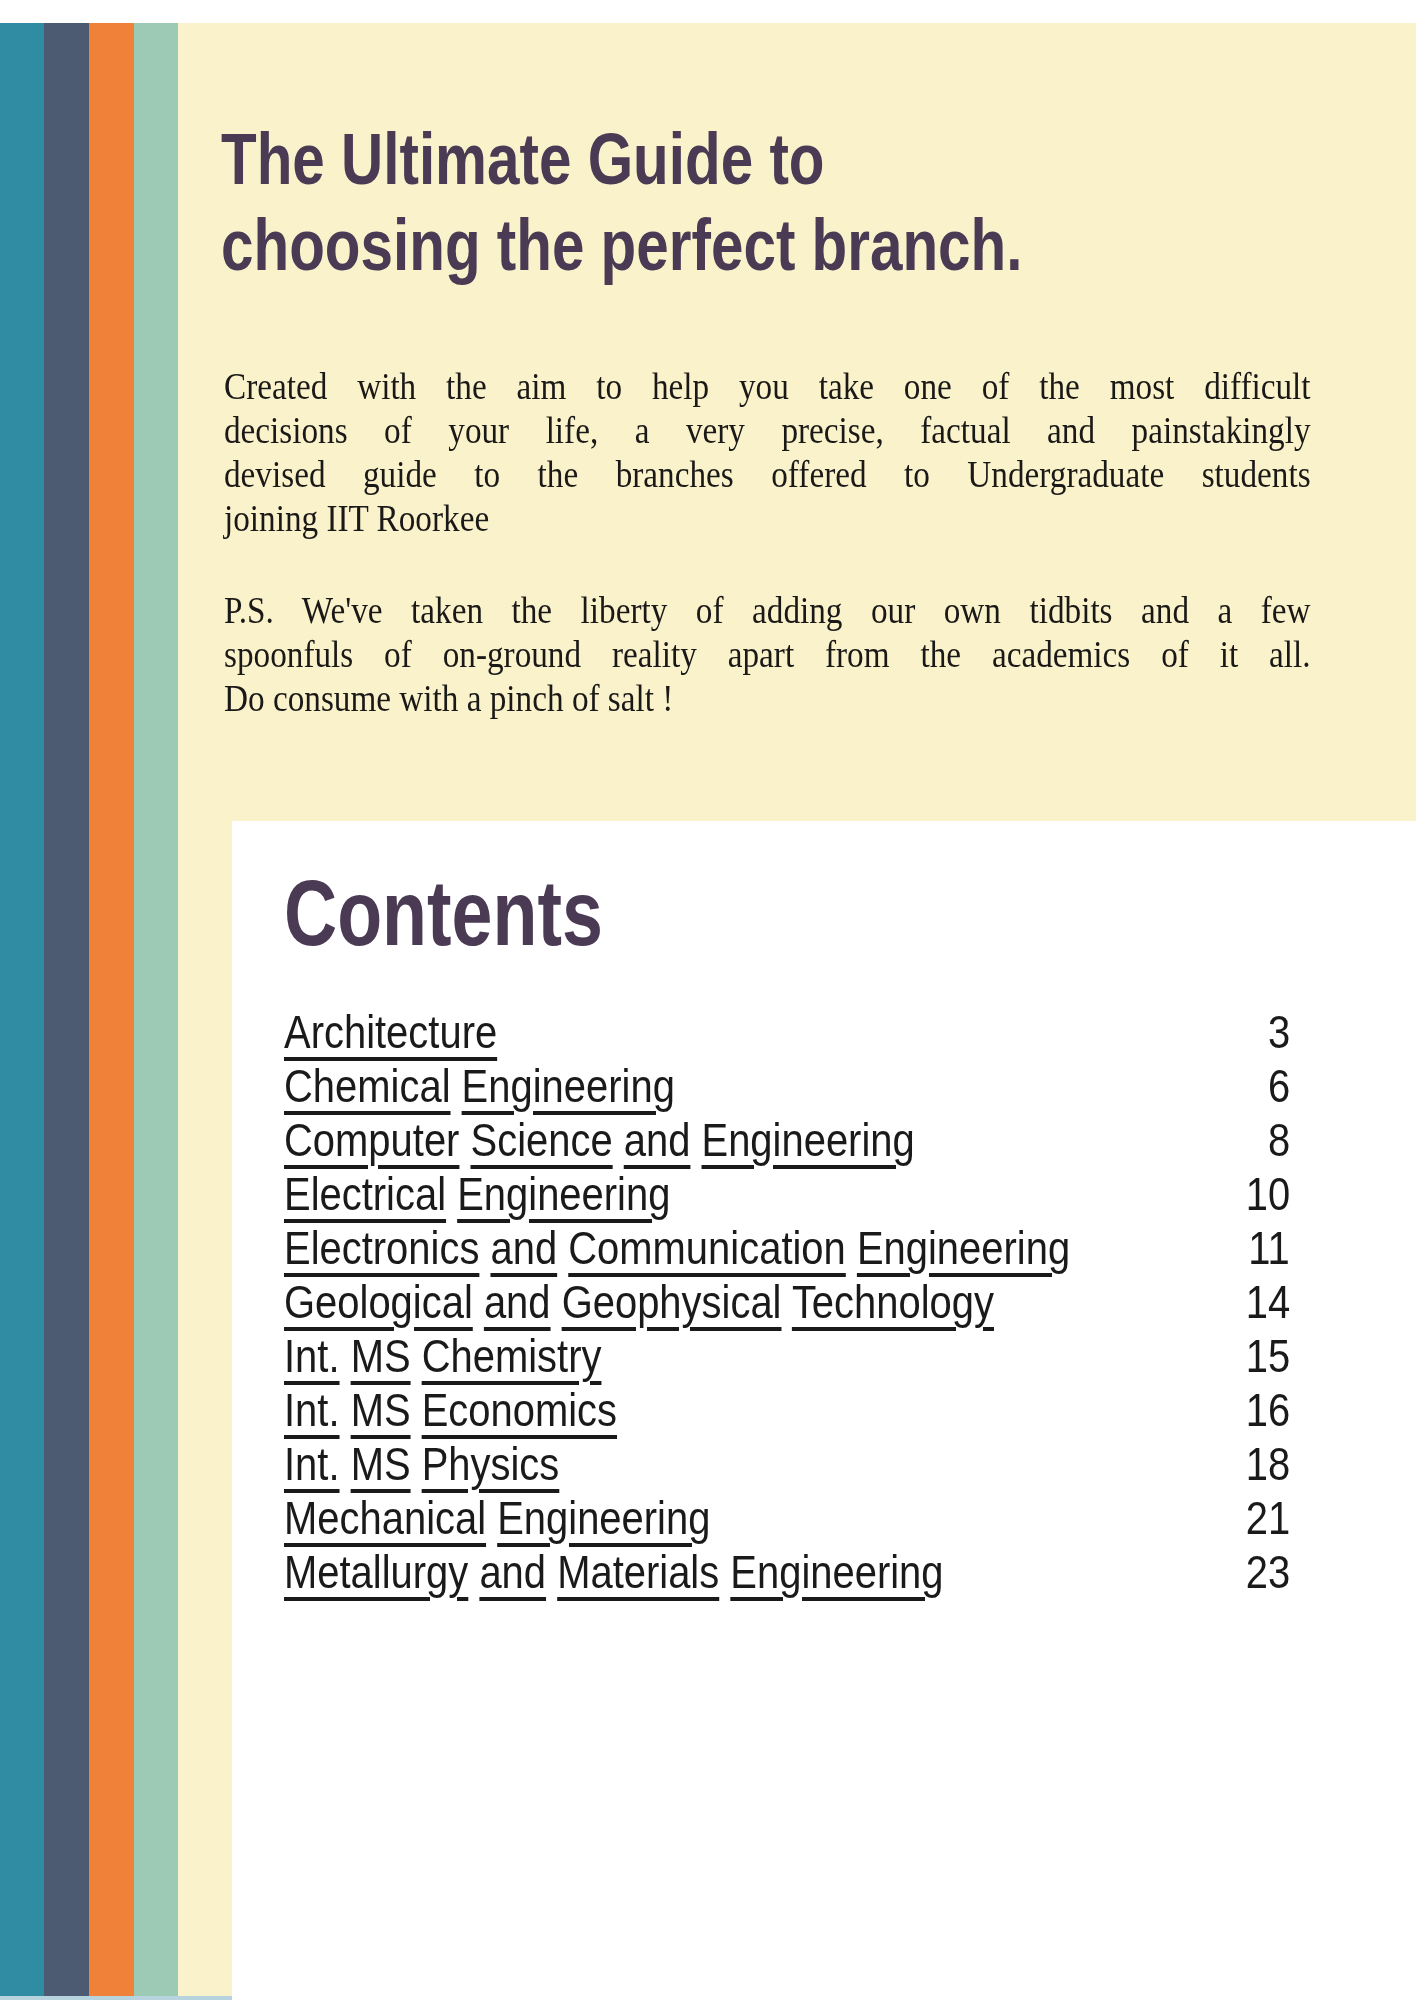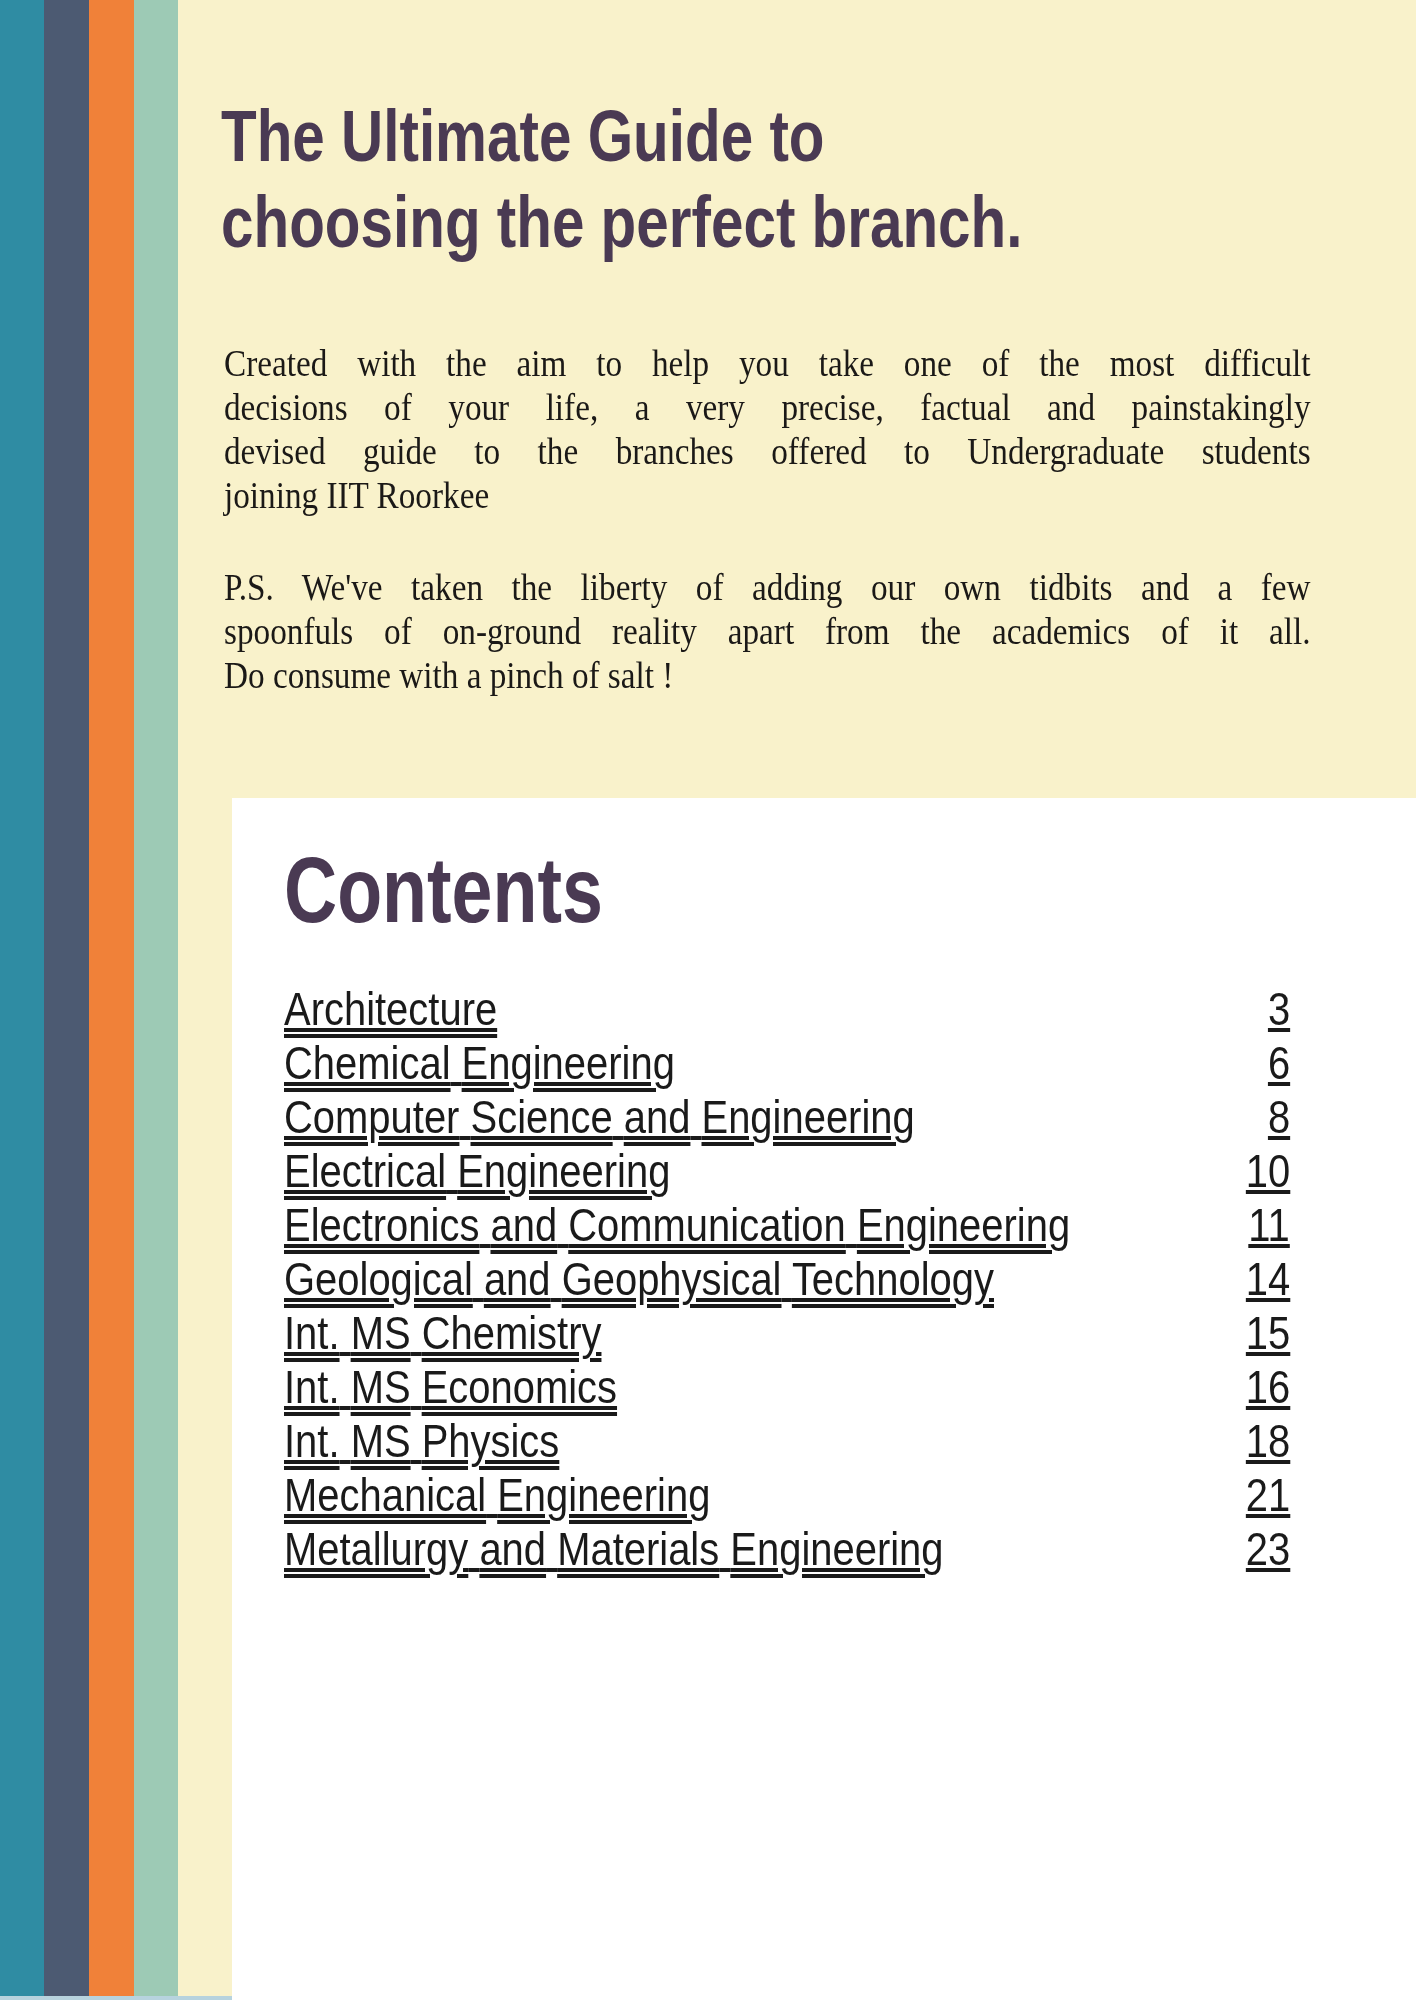--- a/index.html
+++ b/index.html
@@ -1,18 +1,18 @@
 <!DOCTYPE html>
 <html><head>
 <meta charset="utf-8">
 <style>
   html,body{margin:0;padding:0;}
   body{width:1416px;height:2000px;position:relative;overflow:hidden;
        font-family:"Liberation Sans",sans-serif;}
-  .page{position:absolute;inset:0;background:#f9f2cb;}
+  .page{position:absolute;inset:0;background:#f9f2cb;margin-top:23px;}
 
   
   .stripe{position:absolute;top:0;bottom:0;}
   .stripe.teal  {left:0;   width:44px;background:#2f8ca3;}
   .stripe.slate {left:44px; width:45px;background:#4c5a72;}
   .stripe.orange{left:89px; width:45px;background:#f08139;}
   .stripe.sage  {left:134px;width:44px;background:#9dcab5;}
   .stripe-footer{position:absolute;left:0;bottom:0;width:232px;height:4px;background:#b7d3de;}
 
   
@@ -32,21 +32,21 @@
   .jline{text-align:justify;text-align-last:justify;white-space:normal;}
   .jline-last{text-align:left;}
 
   .contents-heading{position:absolute;left:284px;top:840px;margin:0;
                     font-size:92px;line-height:100px;font-weight:700;color:#4a3a53;
                     transform:scaleX(0.8);transform-origin:0 0;white-space:nowrap;}
 
   
   .toc{position:absolute;left:284px;top:982px;width:1006px;}
   .toc-row{display:flex;justify-content:space-between;align-items:baseline;
-           height:54px;line-height:54px;font-size:47px;font-weight:300;color:#1a1a1a;text-decoration:underline;}
+           height:54px;line-height:54px;font-size:47px;font-weight:300;color:#1a1a1a;}
   .toc-label{display:inline-block;transform:scaleX(0.85);transform-origin:0 0;white-space:nowrap;}
   .toc-label .u{text-decoration:underline;text-decoration-thickness:4px;text-underline-offset:9px;}
   .toc-page{display:inline-block;transform:scaleX(0.85);transform-origin:100% 0;}
 </style>
 </head>
 <body>
 
 <div class="page">
 
   <div class="stripe teal"></div>

